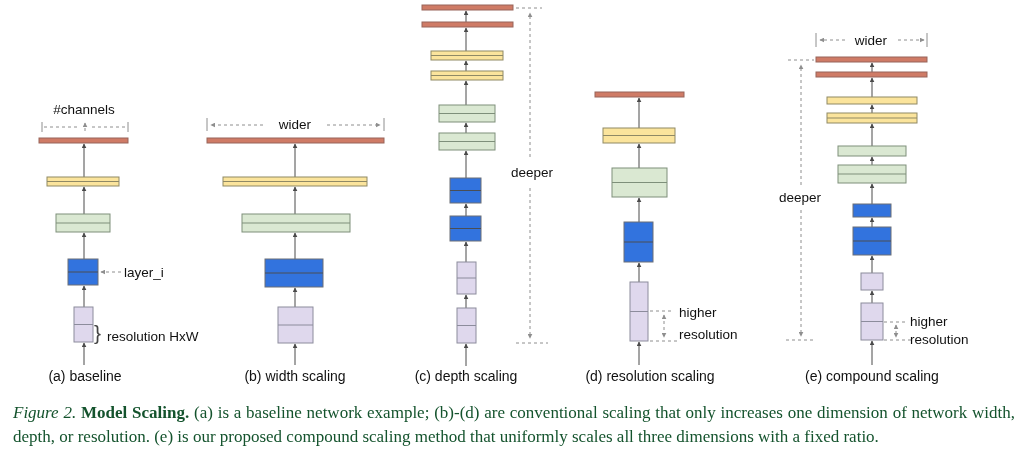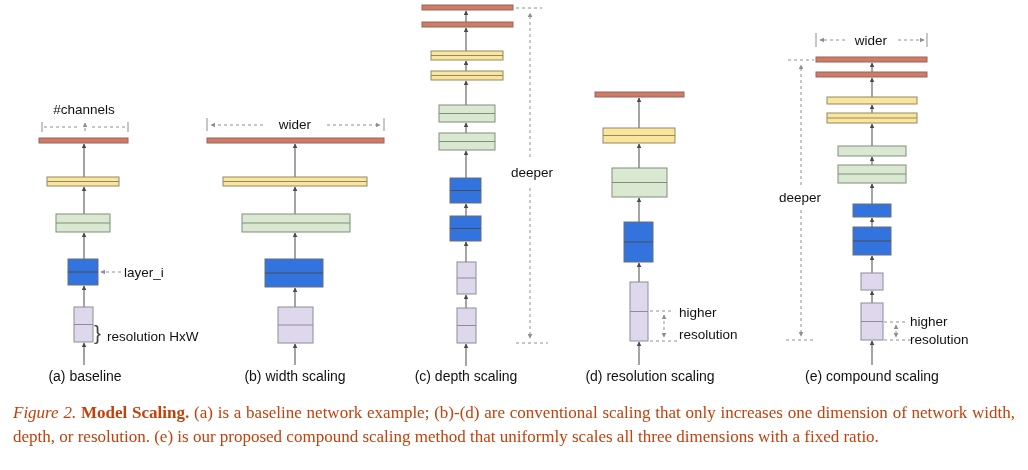--- a/index.html
+++ b/index.html
@@ -1,21 +1,21 @@
 <!DOCTYPE html>
 <html><head>
 <meta charset="utf-8">
 <style>
   html,body{margin:0;padding:0;background:#fff;}
   .page{position:relative;width:1028px;height:470px;background:#ffffff;overflow:hidden;}
   #diagram-svg{position:absolute;left:0;top:0;}
   #diagram-svg text{font-family:"Liberation Sans",sans-serif;}
   .caption{position:absolute;left:13px;top:401px;width:1002px;margin:0;
            font-family:"Liberation Serif",serif;font-size:17px;line-height:23.5px;
-           color:#c2410c;text-align:justify;}
+           color:#14532d;text-align:justify;}
   .fig-label{font-style:italic;}
   .fig-title{font-weight:bold;}
 </style>
 </head>
 <body>
 
 <div class="page">
   <svg id="diagram-svg" width="1028" height="398" viewBox="0 0 1028 398">
       <defs>
         <marker id="ah-dark" viewBox="0 0 8 8" refX="7" refY="4" markerWidth="5" markerHeight="5" orient="auto-start-reverse">

